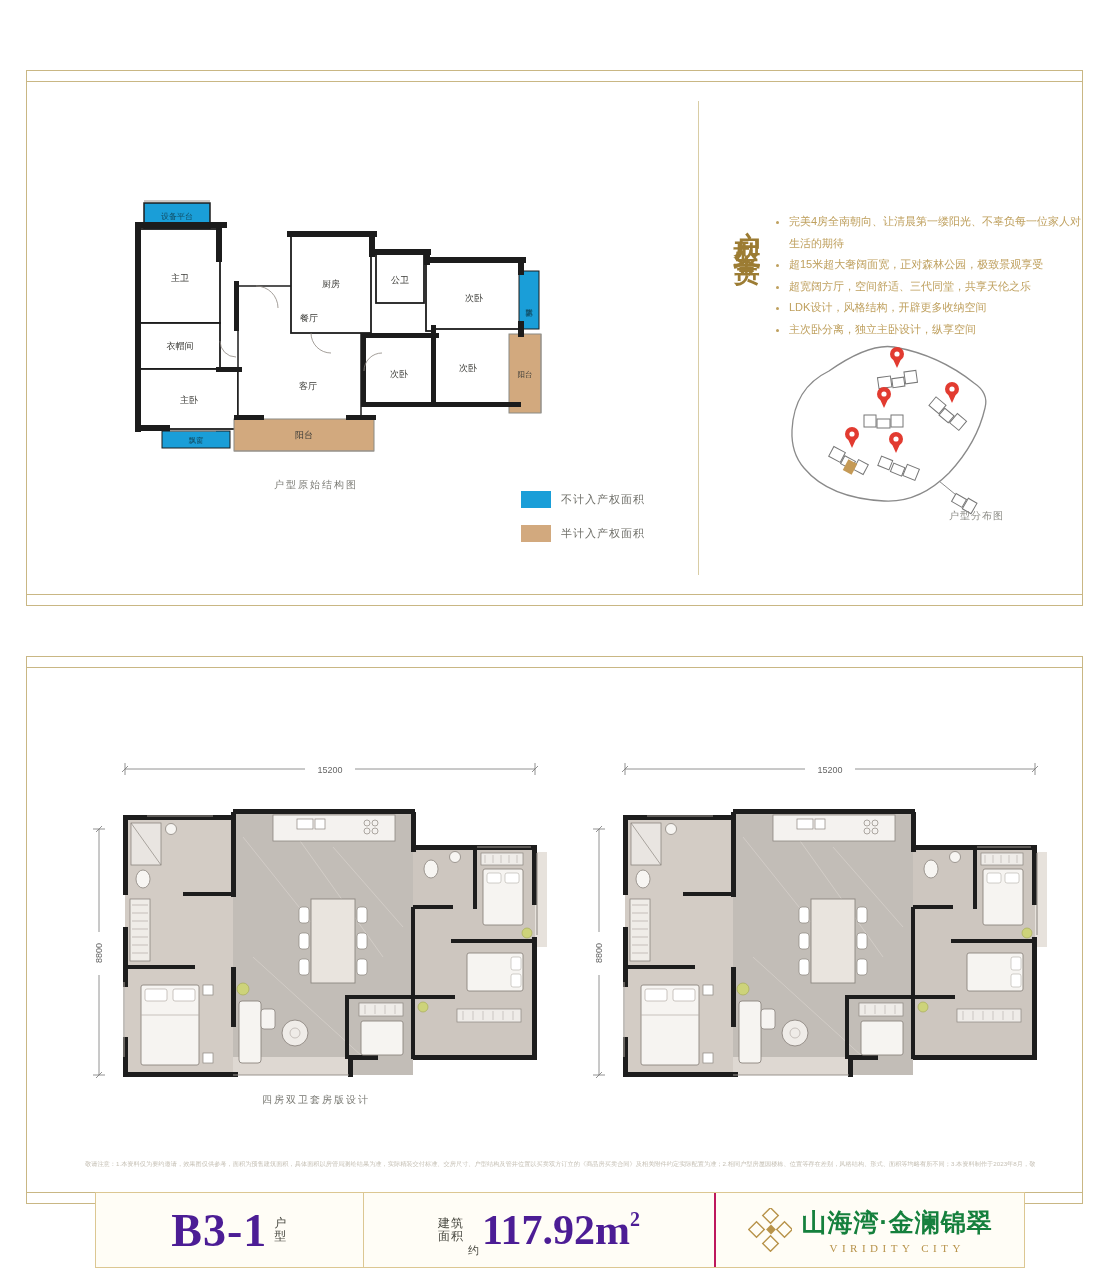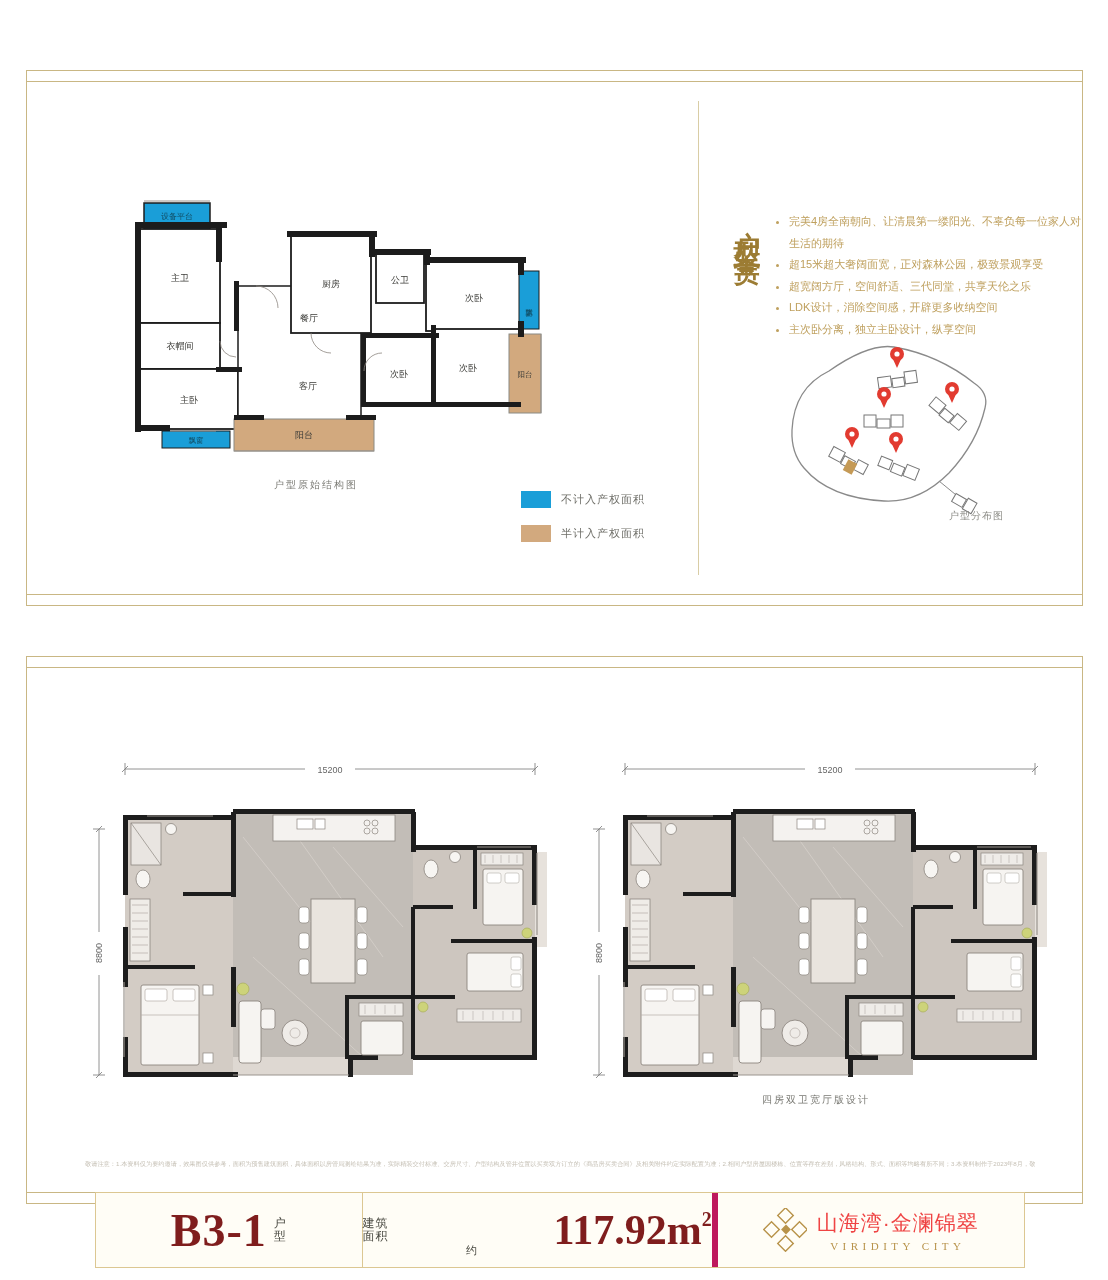--- a/index.html
+++ b/index.html
@@ -20,29 +20,29 @@
   
   .legend-row{display:flex;align-items:center;margin-bottom:17px;}
   .legend-row svg{display:block;margin-right:10px;}
   .legend-label{font-size:11px;color:#6f6f69;letter-spacing:1px;font-family:Liberation Serif, serif;}
   
   .disclaimer{font-size:10px;color:#c6c0b5;white-space:nowrap;transform:scale(0.62);transform-origin:0 50%;width:1560px;}
   
   #footer{position:absolute;left:95px;top:1192px;width:928px;height:74px;border:1px solid #dcc792;background:#fffdf6;display:flex;}
   .fcell{display:flex;align-items:center;justify-content:center;}
   .fcell1{width:267px;border-right:1px solid #dcc792;}
-  .fcell2{width:351px;border-right:6px solid #be185d;justify-content:space-between;}
+  .fcell2{width:351px;border-right:2px solid #be185d;}
   .fcell3{width:308px;}
-  .gold-serif{font-family:"Liberation Serif","DejaVu Serif",serif;font-weight:bold;color:#7f1d1d;}
+  .gold-serif{font-family:"Liberation Serif","DejaVu Serif",serif;font-weight:bold;color:#4c1d95;}
   .unit-code{font-size:46px;letter-spacing:1px;}
   .stack{display:flex;flex-direction:column;justify-content:center;color:#4a4a42;font-size:12px;line-height:13px;letter-spacing:1px;}
   .area-num{font-size:42px;letter-spacing:0px;}
   .area-sup{font-size:20px;vertical-align:18px;}
   .approx{font-size:11px;color:#4a4a42;align-self:flex-end;margin:0 3px 9px 4px;}
-  .brand-cn{font-size:21px;font-weight:normal;color:#ef4444;letter-spacing:1px;}
+  .brand-cn{font-size:25px;font-weight:bold;color:#15803d;letter-spacing:1px;}
   .brand-en{font-size:11px;letter-spacing:4.5px;color:#b8934a;text-align:center;margin-top:3px;font-family:"Liberation Serif","DejaVu Serif",serif;}
   svg text{font-family:"Liberation Sans",sans-serif;}
   .dplan{position:absolute;width:466px;height:330px;}
 </style>
 </head>
 <body>
 
 <div class="panel" id="panel1">
 
   <svg class="abs" style="left:79px;top:120px;" width="470" height="300" viewBox="0 0 470 300">
@@ -133,21 +133,21 @@
     </div>
   </div>
 
   <div class="abs" style="left:671px;top:30px;bottom:30px;width:1px;background:#d9cda5;"></div>
 
   <div class="abs vert-title" style="left:702px;top:138px;height:180px;">户型鉴赏</div>
   <ul class="bullets abs" style="left:748px;top:140px;">
     <li>完美4房全南朝向、让清晨第一缕阳光、不辜负每一位家人对生活的期待</li>
     <li>超15米超大奢阔面宽，正对森林公园，极致景观享受</li>
     <li>超宽阔方厅，空间舒适、三代同堂，共享天伦之乐</li>
-    <li>LDK设计，消除空间感，开辟更多收纳空间</li>
+    <li>LDK设计，风格结构，开辟更多收纳空间</li>
     <li>主次卧分离，独立主卧设计，纵享空间</li>
   </ul>
 
   <svg class="abs" style="left:762px;top:262px;" width="250" height="195" viewBox="0 0 250 195">
     <path d="M3,97 Q5,55 40,38 Q80,10 105,14 Q150,22 185,50 Q200,60 196,75 Q188,110 160,140 Q130,170 95,168 Q40,165 15,135 Q2,120 3,97 Z" fill="#ffffff" stroke="#8a8a8a" stroke-width="1.3"></path>
     <line x1="150" y1="148" x2="172" y2="166" stroke="#8a8a8a" stroke-width="1"></line>
     <g stroke="#777" stroke-width="1" fill="#fff">
       <g transform="translate(108,40) rotate(-8)">
           <rect x="-20" y="2" width="13" height="11"></rect>
           <rect x="-6" y="5" width="12" height="9"></rect>
@@ -339,21 +339,21 @@
  </symbol>
 </svg>
 
 <div class="panel" id="panel2">
   <svg class="dplan" style="left:56px;top:100px;" viewBox="0 0 466 330">
     <use href="#detailplan"></use>
   </svg>
   <svg class="dplan" style="left:556px;top:100px;" viewBox="0 0 466 330">
     <use href="#detailplan"></use>
   </svg>
-  <div class="abs plan-caption" style="left:556px;top:436px;width:466px;">四房双卫宽厅版设计</div>
+  <div class="abs plan-caption" style="left:56px;top:436px;width:466px;">四房双卫套房版设计</div>
   <div class="abs" style="left:58px;top:500px;width:950px;overflow:hidden;">
     <div class="disclaimer">敬请注意：1.本资料仅为要约邀请，效果图仅供参考，面积为预售建筑面积，具体面积以房管局测绘结果为准，实际精装交付标准、交房尺寸、户型结构及管井位置以买卖双方订立的《商品房买卖合同》及相关附件约定实际配置为准；2.相同户型房屋因楼栋、位置等存在差别，风格结构、形式、面积等均略有所不同；3.本资料制作于2023年8月，敬请留意最新资料。</div>
   </div>
 </div>
 
 <div id="footer">
   <div class="fcell fcell1">
     <span class="gold-serif unit-code">B3-1</span>
     <span class="stack" style="margin-left:7px;">
       <span>户</span>

